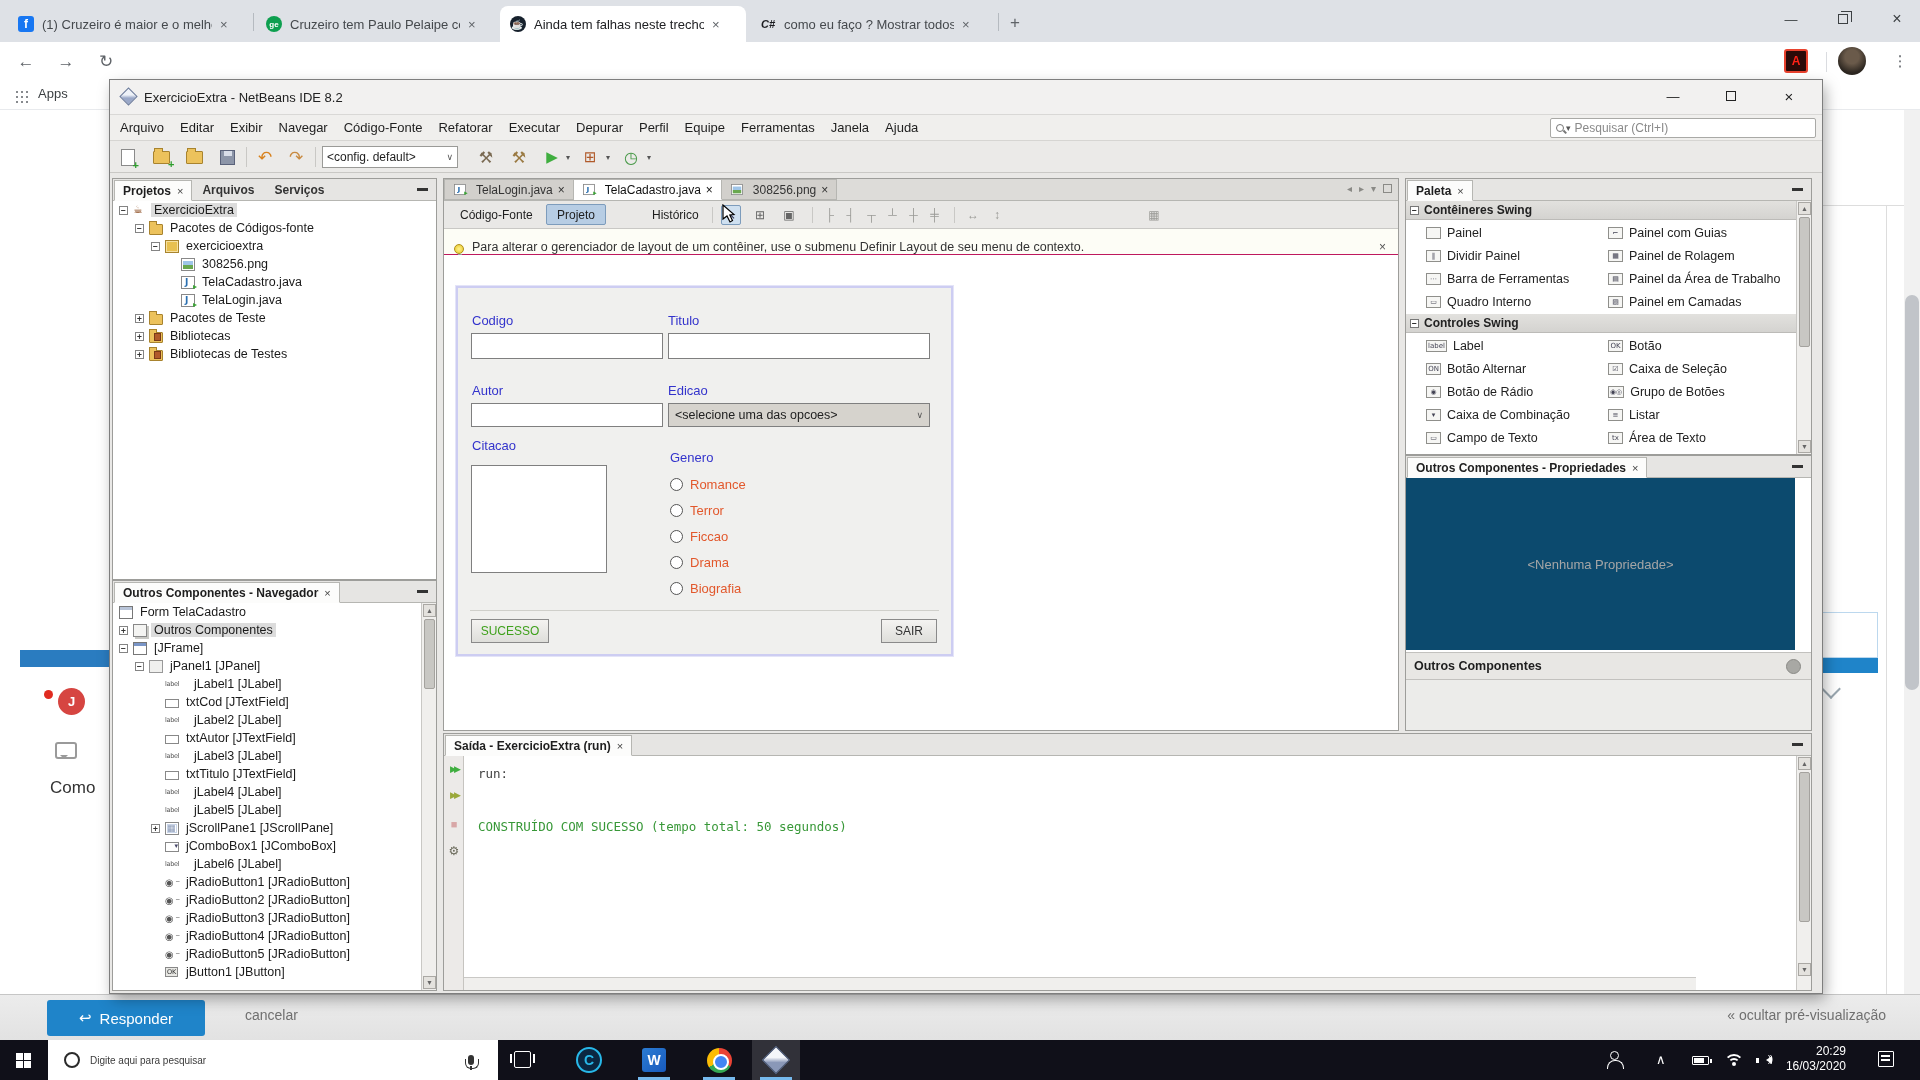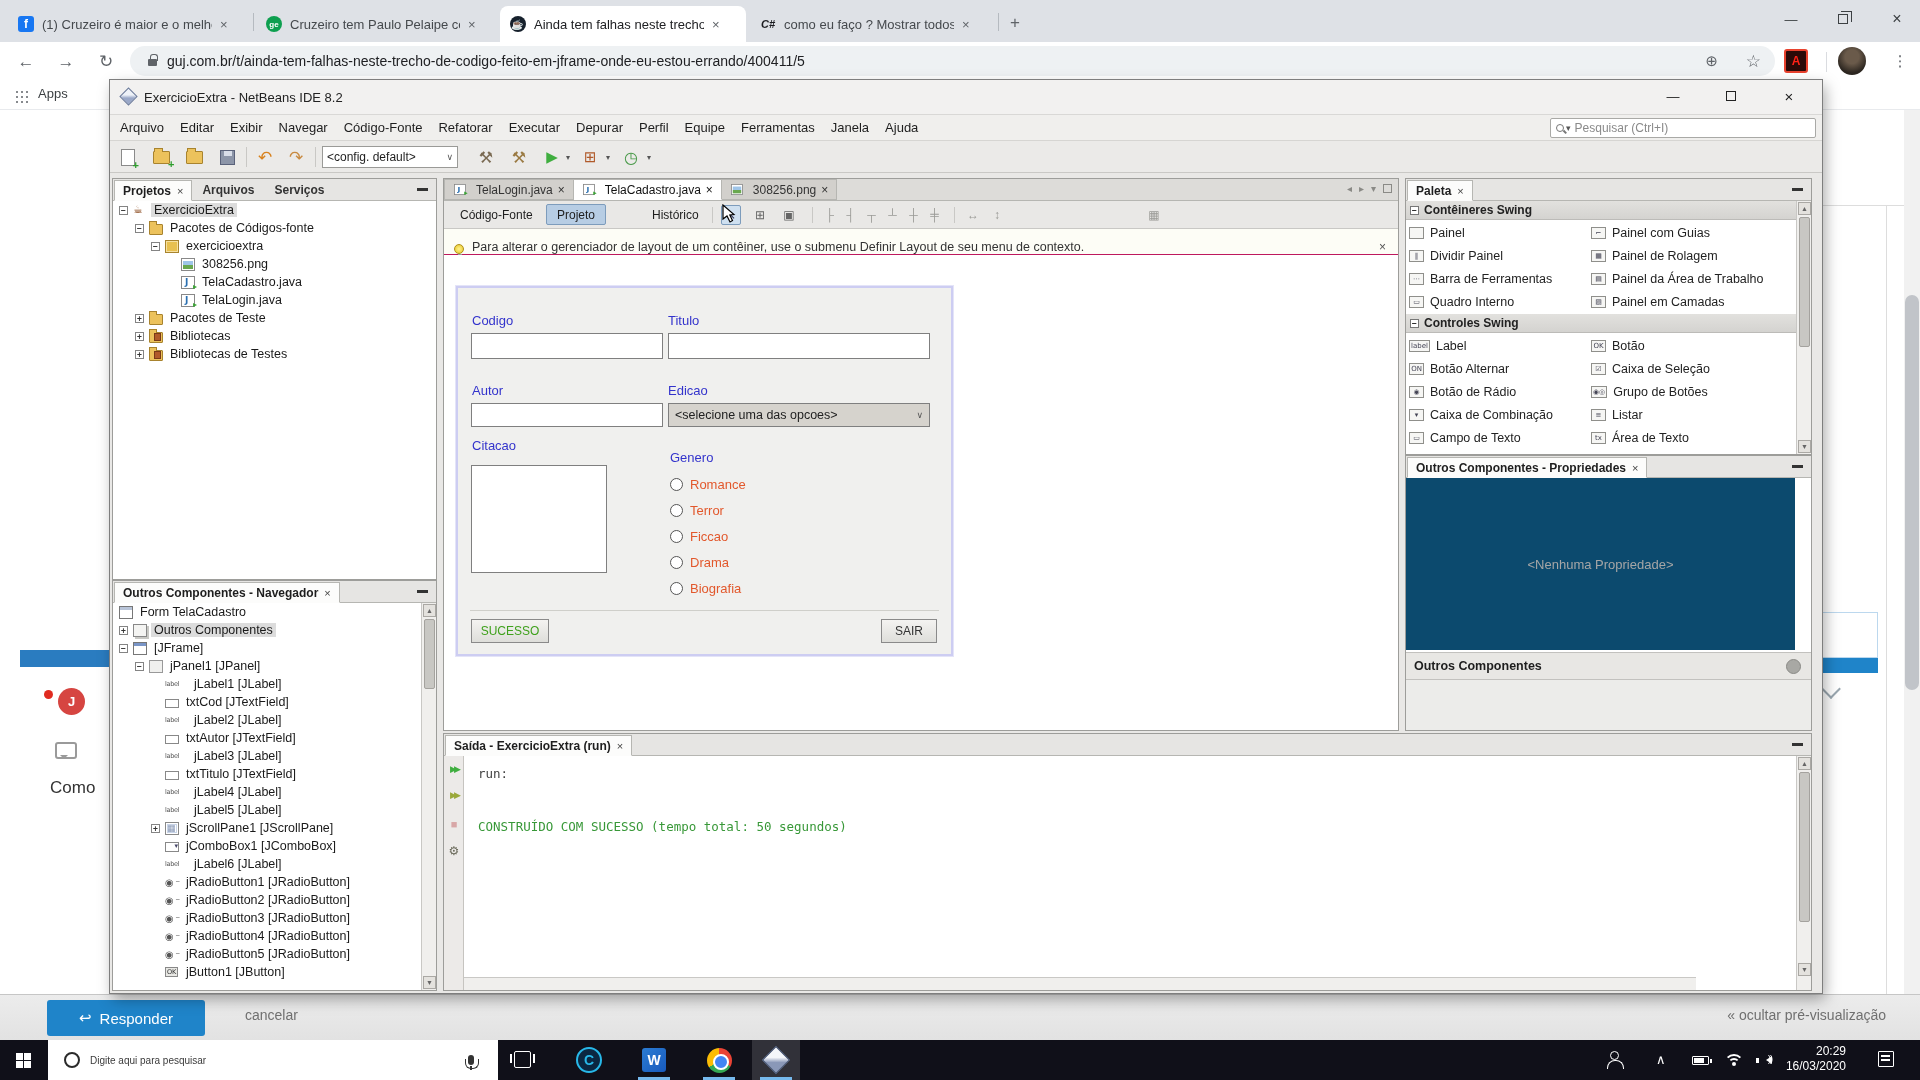--- a/index.html
+++ b/index.html
@@ -161,21 +161,21 @@
   .fcombo{position:absolute;background:#d6d3cd;border:1px solid #7f7f7f;font-size:12.5px;color:#222;display:flex;align-items:center;justify-content:space-between;padding:0 6px}
   .fradio-row{display:flex;align-items:center;gap:7px;margin-bottom:13px;height:13px}
   .fradio{width:13px;height:13px;border:1px solid #555;border-radius:50%;background:#fff;flex:none}
   .fradio-lbl{font-size:13px;color:#e2582c}
   .fdiv{position:absolute;left:12px;right:12px;top:322px;height:1px;background:#cfcfca}
   .fbtn{position:absolute;height:24px;border:1px solid #8a8a8a;background:linear-gradient(#f4f3f1,#dededa);font-size:12px;display:flex;align-items:center;justify-content:center}
 
   
   .psec{height:19px;background:linear-gradient(#e2e1de,#d4d3d0);border-bottom:1px solid #bcbbb8;display:flex;align-items:center;font-size:12px;font-weight:bold;color:#222}
   .secx{width:9px;height:9px;border:1px solid #777;background:#fff;font:bold 8px/7px "DejaVu Sans Mono",monospace;text-align:center;margin:0 5px 0 4px;flex:none}
-  .pgrid{display:grid;grid-template-columns:182px 1fr;padding:1px 0 1px 3px}
+  .pgrid{display:grid;grid-template-columns:182px 1fr;padding:1px 0 1px 20px}
   .pitem{display:flex;align-items:center;height:23px;font-size:12.5px;color:#222;white-space:nowrap;overflow:hidden}
   .pic{min-width:15px;height:12px;border:1px solid #8f8f8b;background:#f6f6f4;font:7px/10px "DejaVu Sans",sans-serif;color:#445;text-align:center;padding:0 1px;margin-right:6px;flex:none}
 
   
   .prop-empty{position:absolute;left:0;right:16px;top:22px;height:172px;background:#0c4a6e;display:flex;align-items:center;justify-content:center;color:#a6a6a6;font-size:13px}
   .prop-sec{position:absolute;left:0;right:0;top:196px;height:28px;background:#e8e7e4;border-top:1px solid #c2c1be;border-bottom:1px solid #c2c1be;display:flex;align-items:center;padding-left:8px;font-size:12.5px;font-weight:bold}
   .prop-help{position:absolute;right:10px;top:6px;width:15px;height:15px;border-radius:50%;background:#a8a8a4;border:1px solid #8a8a86}
   .prop-rest{position:absolute;left:0;right:0;top:224px;bottom:0;background:#ececea}
 
   
@@ -258,26 +258,20 @@
     <div class="wbtn" style="left:1820px">
         <span class="sq restore"></span>
       </div>
     <div class="wbtn" style="left:1874px;font-size:16px">×</div>
   </div>
 
   <div class="cr-toolbar">
     <div class="navg" style="left:12px">←</div>
     <div class="navg" style="left:52px">→</div>
     <div class="navg" style="left:92px">↻</div>
-    <div class="omni">
-      <span class="lock"></span>
-      <span class="urltxt">guj.com.br/t/ainda-tem-falhas-neste-trecho-de-codigo-feito-em-jframe-onde-eu-estou-errando/400411/5</span>
-      <span class="omni-ic">⊕</span>
-      <span class="omni-ic" style="font-size:17px">☆</span>
-    </div>
     <div class="ext-adobe">A</div>
     <div class="tooldiv"></div>
     <div class="cr-avatar"></div>
     <div class="cr-kebab">⋮</div>
   </div>
 
   <div class="cr-bookmarks">
     <span class="appsgrid"></span>
     <span class="appslbl">Apps</span>
   </div>

